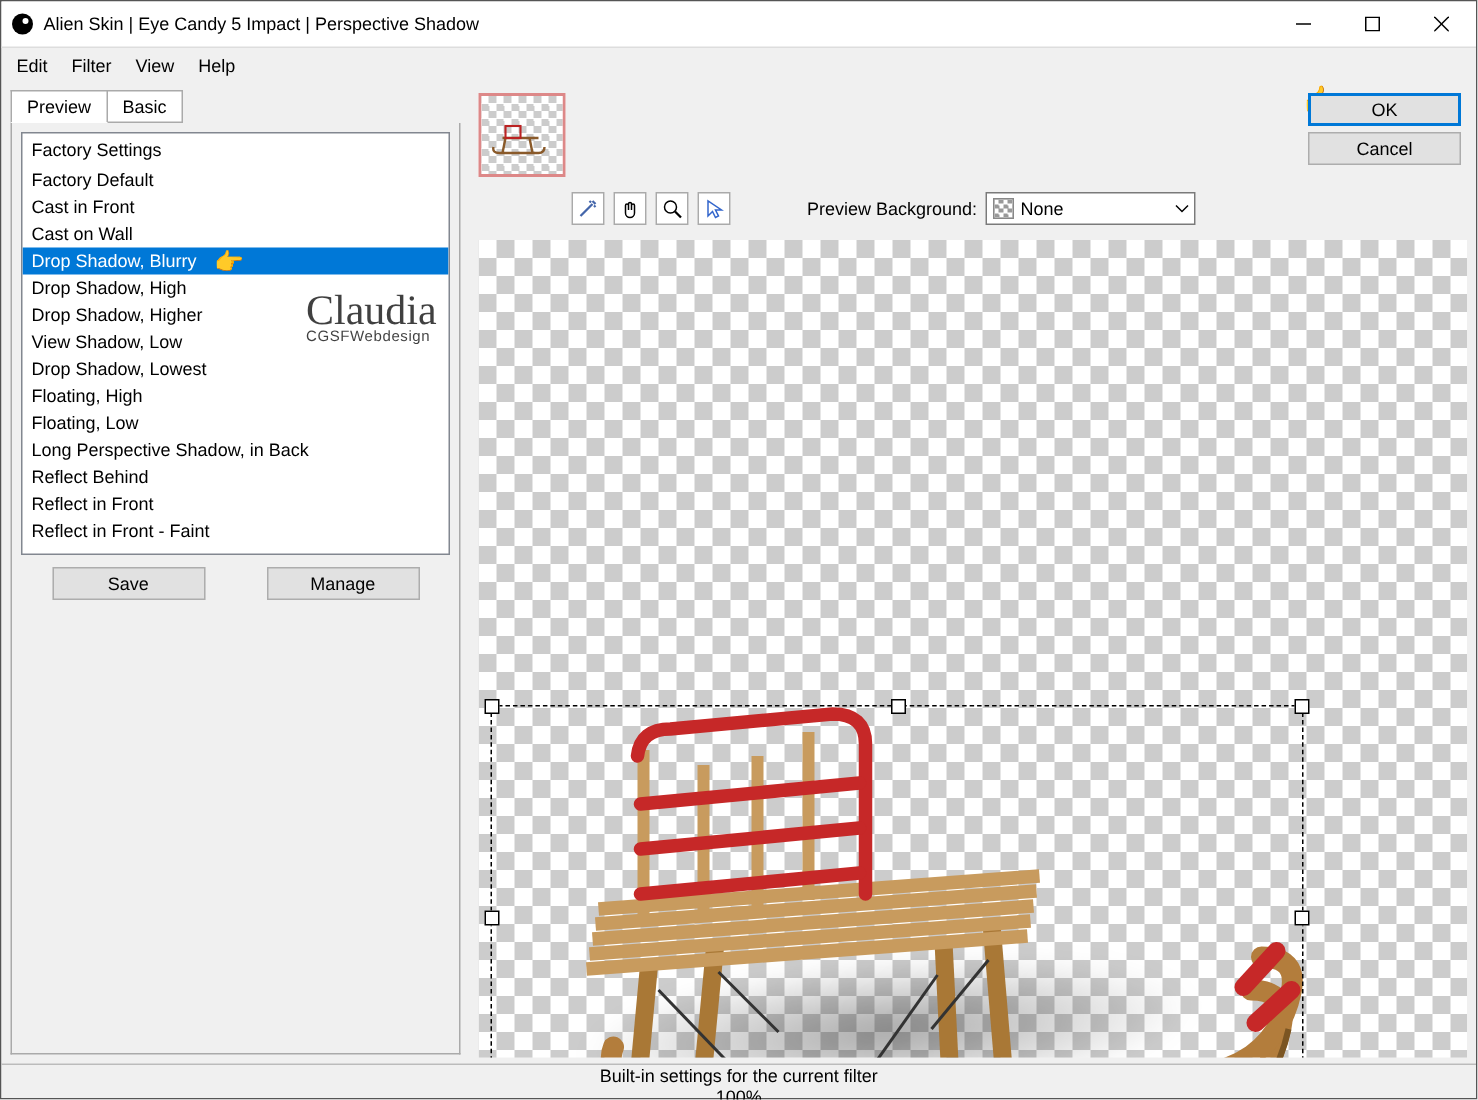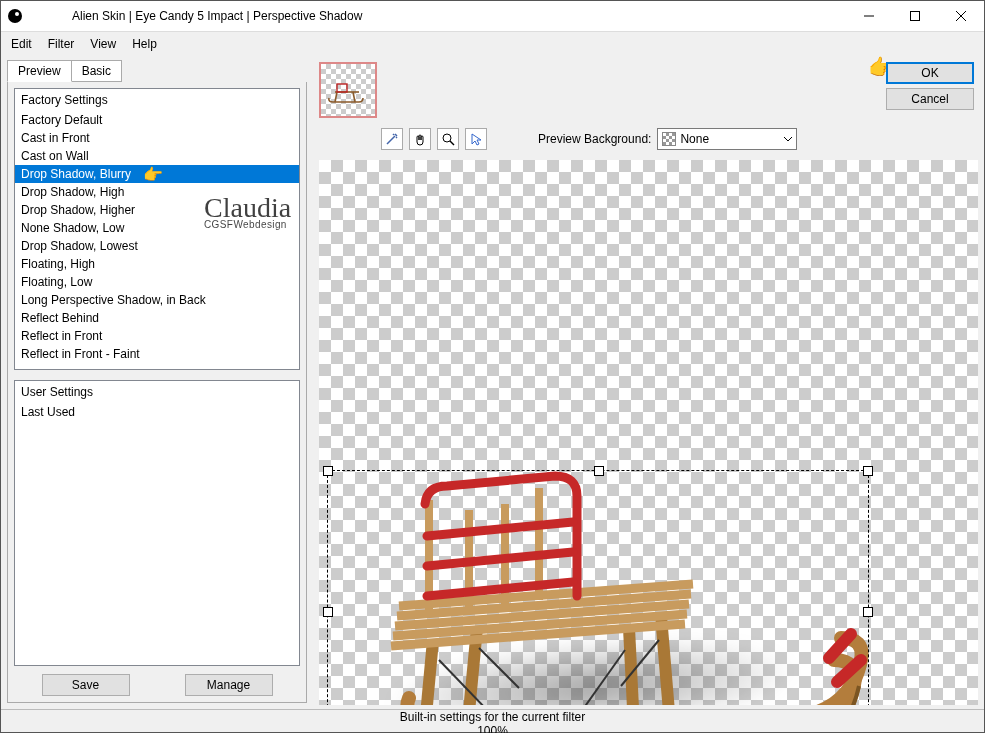--- a/index.html
+++ b/index.html
@@ -1,37 +1,37 @@
 <!DOCTYPE html>
 <html><head>
   <meta charset="utf-8">
   <style>
     body { margin: 0; font-family: "Segoe UI", Tahoma, sans-serif; font-size: 12px; color: #000; user-select: none; background: #fff; }
     .window { width: 985px; height: 733px; display: flex; flex-direction: column; border: 1px solid #555; box-sizing: border-box; }
-    .titlebar { height: 30px; display: flex; align-items: center; padding-left: 6px; background: #fff; border-bottom: 1px solid #ddd; gap: 43px; }
+    .titlebar { height: 30px; display: flex; align-items: center; padding-left: 6px; background: #fff; border-bottom: 1px solid #ddd; }
     .titlebar .icon { width: 16px; height: 16px; margin-right: 6px; }
     .titlebar .title { flex: 1; font-size: 12px; }
     .titlebar .wbtns { display: flex; }
     .titlebar .wbtns div { width: 46px; height: 30px; display: flex; align-items: center; justify-content: center; }
     .menubar { height: 20px; display: flex; align-items: center; padding: 2px 4px; background: #f0f0f0; gap: 4px; }
     .menubar span { padding: 2px 6px; }
     .content { flex: 1; display: flex; background: #f0f0f0; overflow: hidden; }
     .left { width: 300px; display: flex; flex-direction: column; padding: 4px 6px 6px 6px; }
     .tabs { display: flex; }
     .tabs div { padding: 3px 10px; border: 1px solid #aaa; background: #fff; font-size: 12px; margin-right: -1px; position: relative; }
     .tabs .active { border-bottom-color: #fff; z-index: 2; }
     .leftbody { border: 1px solid #aaa; border-top: none; flex: 1; display: flex; flex-direction: column; padding: 6px 6px 6px 6px; background: #f0f0f0; }
     .listbox { border: 1px solid #828790; background: #fff; overflow-y: auto; }
     .listbox .hdr { padding: 4px 6px; font-size: 12px; }
     .listbox .item { padding: 2px 6px; font-size: 12px; white-space: nowrap; }
     .listbox .item.sel { background: #0078d7; color: #fff; position: relative; }
     .factory { height: 280px; position: relative; }
     .user { flex: 1; margin-top: 10px; }
     .btnrow { display: flex; justify-content: space-around; margin-top: 8px; }
-    .btnrow button, .okcancel button { width: 88px; height: 22px; background: #e1e1e1; border: 1px solid #adadad; font-family: inherit; font-size: 12px; }
+    .btnrow button, .okcancel button { width: 102px; height: 22px; background: #e1e1e1; border: 1px solid #adadad; font-family: inherit; font-size: 12px; }
     .right { flex: 1; display: flex; flex-direction: column; position: relative; }
     .topstrip { height: 60px; display: flex; align-items: flex-start; padding: 6px 6px 0 6px; }
     .thumb { width: 54px; height: 52px; background: #fff; border: 2px solid #d88; position: relative; }
     .thumb::before { content:""; position:absolute; inset:0;
       background: repeating-conic-gradient(#ccc 0% 25%, #fff 0% 50%) 0 0/10px 10px; }
     .thumb svg { position: absolute; inset: 4px; width: 40px; height: 34px; top: 12px; left: 4px; }
     .okcancel { margin-left: auto; display: flex; flex-direction: column; gap: 4px; align-items: flex-end; padding-right: 4px; }
     .okcancel .okbtn { border: 2px solid #0078d7; position: relative; }
     .pointhand { position: absolute; right: 88px; top: -1px; font-size: 22px; }
     .pointhand2 { position: absolute; left: 128px; top: 0; font-size: 16px; }
@@ -109,34 +109,28 @@
       <div class="leftbody">
         <div class="listbox factory">
           <div class="hdr">Factory Settings</div>
           <div id="factory-items">
               <div class="item">Factory Default</div>
               <div class="item">Cast in Front</div>
               <div class="item">Cast on Wall</div>
               <div class="item sel">Drop Shadow, Blurry<span class="pointhand2">👉</span></div>
               <div class="item">Drop Shadow, High</div>
               <div class="item">Drop Shadow, Higher</div>
-              <div class="item">None Shadow, Low</div>
+              <div class="item">View Shadow, Low</div>
               <div class="item">Drop Shadow, Lowest</div>
               <div class="item">Floating, High</div>
               <div class="item">Floating, Low</div>
               <div class="item">Long Perspective Shadow, in Back</div>
               <div class="item">Reflect Behind</div>
               <div class="item">Reflect in Front</div>
               <div class="item">Reflect in Front - Faint</div>
-            </div>
-        </div>
-        <div class="listbox user">
-          <div class="hdr">User Settings</div>
-          <div id="user-items">
-              <div class="item">Last Used</div>
             </div>
         </div>
         <div class="btnrow">
           <button>Save</button>
           <button>Manage</button>
         </div>
       </div>
     </div>
 
     <div class="right">

